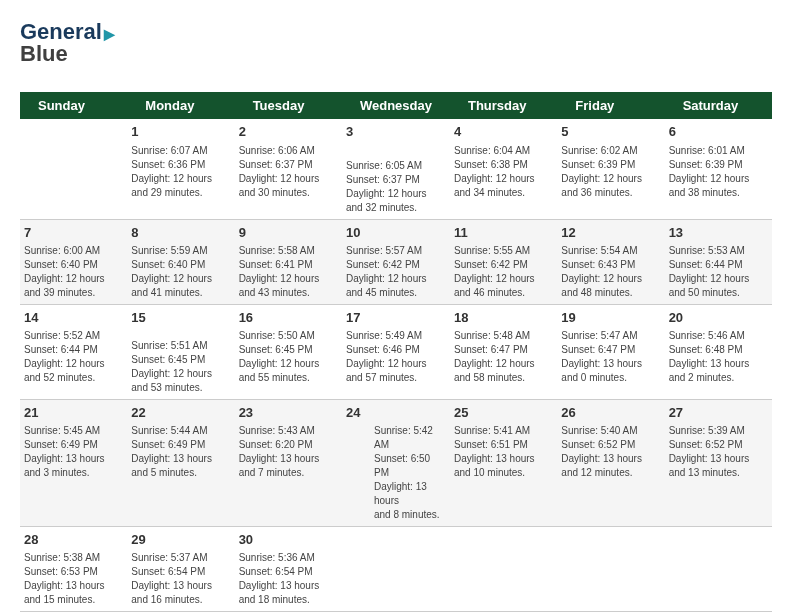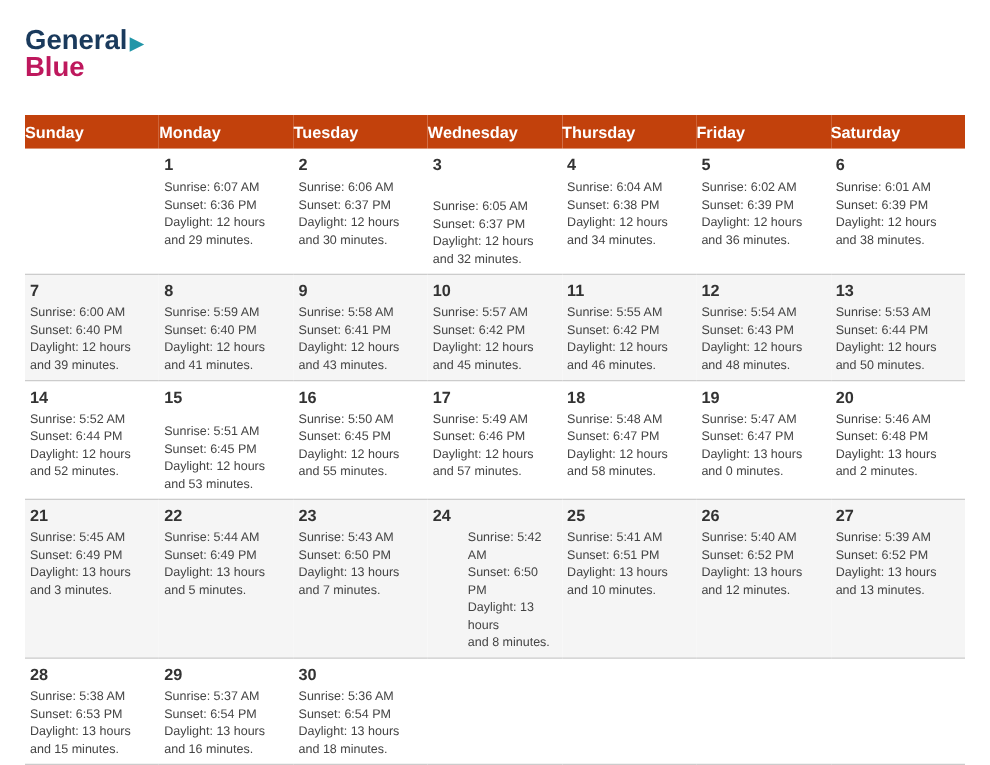--- a/index.html
+++ b/index.html
@@ -31,23 +31,23 @@
     .location {
       font-size: 16px;
       color: #333;
     }
     table {
       width: 100%;
       border-collapse: collapse;
       font-size: 11px;
     }
     thead tr th {
-      background-color: #c2410c;
+      background-color: #14532d;
       color: #fff;
-      padding: 6px 0;
+      padding: 6px 18px;
       text-align: left;
       font-size: 13px;
       font-weight: bold;
     }
     tbody tr {
       border-bottom: 1px solid #ccc;
     }
     tbody tr:nth-child(odd) {
       background: #fff;
     }
@@ -76,21 +76,21 @@
 <body>
 
 <div class="header">
   <div class="logo">
     <div>
       <div style="display:flex; align-items:center;">
         <div style="font-size:22px; font-weight:bold; color:#1a3a5c; line-height:1.1;">
           <span style="color:#1a3a5c;">General</span><span style="color:#2196a8; font-size:14px; margin-left:2px;">▶</span>
         </div>
       </div>
-      <div style="font-size:22px; font-weight:bold; color:#be185d; line-height:1.1; margin-top:-2px;">Blue</div>
+      <div style="font-size:22px; font-weight:bold; color:#404040; line-height:1.1; margin-top:-2px;">Blue</div>
     </div>
   </div>
 </div>
 
 <table>
   <thead>
     <tr>
     <th>Sunday</th>
         <th>Monday</th>
         <th>Tuesday</th>
@@ -259,21 +259,21 @@
         <td>
           <span class="day-num">22</span>
           <div class="cell-info" style="white-space: pre-line;">Sunrise: 5:44 AM
 Sunset: 6:49 PM
 Daylight: 13 hours
 and 5 minutes.</div>
         </td>
         <td>
           <span class="day-num">23</span>
           <div class="cell-info" style="white-space: pre-line;">Sunrise: 5:43 AM
-Sunset: 6:50 PM
+Sunset: 6:20 PM
 Daylight: 13 hours
 and 7 minutes.</div>
         </td>
         <td>
           <span class="day-num">24</span>
           <div class="cell-info" style="white-space: pre-line; margin-left: 28px;">Sunrise: 5:42 AM
 Sunset: 6:50 PM
 Daylight: 13 hours
 and 8 minutes.</div>
         </td>

